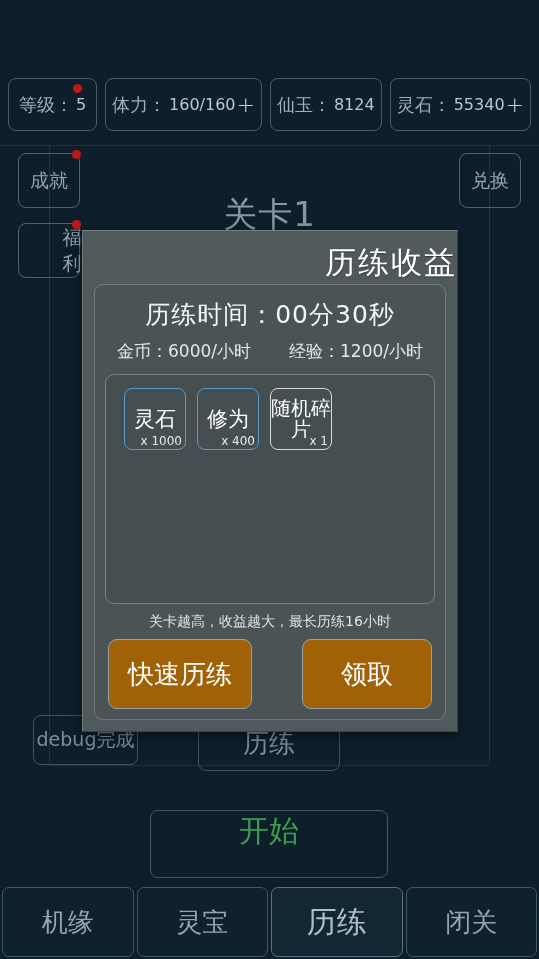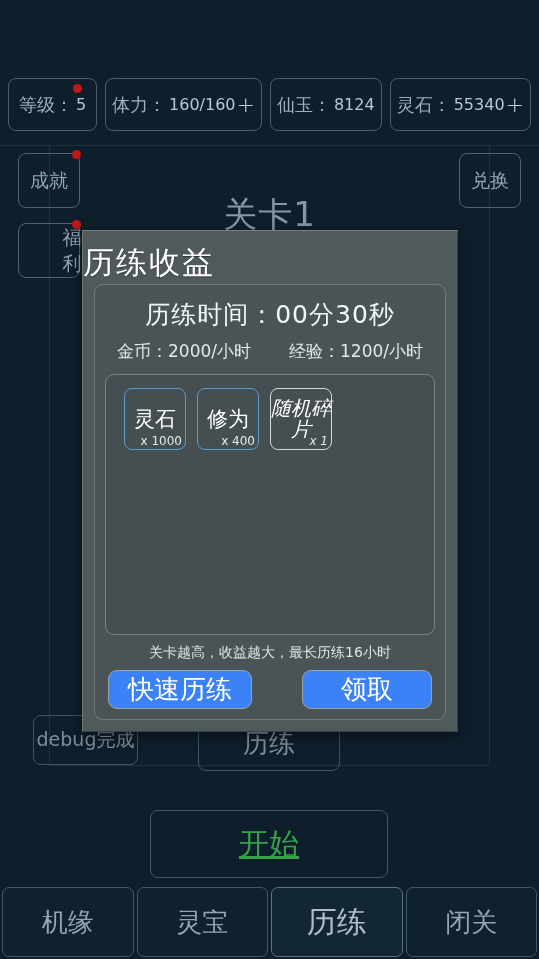--- a/index.html
+++ b/index.html
@@ -62,22 +62,22 @@
     position:absolute;
     border:1px solid #3c5565; border-radius:8px;
     display:flex; align-items:center; justify-content:center;
     color:#7e8e99;
   }
   #btn-debug { left:33px; top:715px; width:105px; height:50px; font-size:19px;align-items:center; }
   #btn-lilian-bg { left:198px; top:715px; width:142px; height:56px; font-size:26px; }
   #btn-start {
     left:150px; top:810px; width:238px; height:68px;
     border:1px solid #3f5a68; border-radius:8px;
-    display:flex; align-items:center; justify-content:center;
-    color:#35a24a; font-size:30px; position:absolute;text-decoration:underline;
+    display:flex; justify-content:center;
+    color:#35a24a; font-size:30px; position:absolute;
   }
 
   
   .bottomnav {
     position:absolute; left:0; right:0; bottom:0; height:72px;
     display:flex; gap:3px; padding:0 2px 2px 2px;
   }
   .navitem {
     flex:1 1 0;
     border:1px solid #3f5867; border-radius:7px;
@@ -91,21 +91,21 @@
   .dialog {
     position:absolute; left:82px; top:230px; width:376px; height:502px;
     background:#505a5d;
     border-top:1px solid #76807f;
     border-left:1px solid #6e7877;
     border-right:1px solid #3d4547;
     border-bottom:1px solid #3a4244;
     box-shadow:0 4px 14px rgba(0,0,0,0.45);
   }
   .dialog-title {
-    text-align:left; color:#ffffff; font-size:31px;
+    text-align:right; color:#ffffff; font-size:31px;
     padding-top:11px; letter-spacing:2px;
     text-shadow:0 1px 1px rgba(0,0,0,0.4);
   }
   .dialog-body {
     position:absolute; left:11px; right:11px; top:53px; bottom:11px;
     border:1px solid #717a7b; border-radius:9px;
     background:#4a5457;
     padding:9px 10px 10px 10px;
     display:flex; flex-direction:column;
   }
@@ -123,36 +123,36 @@
     display:flex; align-items:flex-start; gap:11px;
   }
   .reward {
     width:62px; height:62px; border-radius:8px;
     position:relative;
     display:flex; align-items:center; justify-content:center;
     background:#454e51;
     text-align:center;
   }
   .reward.blue { border:1px solid #5d9ad2; }
-  .reward.white { border:1px solid #d3dade;font-style:italic; }
+  .reward.white { border:1px solid #d3dade; }
   .reward .rname { color:#ffffff; font-size:21px; line-height:22px; }
   .reward.two .rname { font-size:20px; line-height:21px; }
   .reward .rqty {
     position:absolute; right:3px; bottom:1px;
     color:#e6ebed; font-size:12px;
   }
   .hint { text-align:center; color:#dde3e5; font-size:14px; margin-top:9px; }
   .dialog-actions {
     display:flex; justify-content:space-between; margin-top:8px; padding:0 3px;
   }
   .dlg-btn {
     border:1px solid #9aa3a4; border-radius:9px;
-    background:#3b82f6;
+    background:#a16207;
     color:#ffffff; font-size:26px;
-    height:39px;
+    height:70px;
     display:flex; align-items:center; justify-content:center;
   }
   #btn-quick { width:144px; }
   #btn-claim { width:130px; }
 </style>
 </head>
 <body>
 
 <div class="guide h" style="left:0;top:145px;width:539px;"></div>
 <div class="guide v" style="left:49px;top:145px;height:620px;"></div>
@@ -207,21 +207,21 @@
 <div class="dialog">
   <div class="dialog-title">历练收益</div>
   <div class="dialog-body">
 
     <div class="time-row">
       <span>历练时间：</span><span>00分30秒</span>
     </div>
 
     <div class="rate-row">
       <div>
-        <span>金币：</span><span>2000/小时</span>
+        <span>金币：</span><span>6000/小时</span>
       </div>
       <div>
         <span>经验：</span><span>1200/小时</span>
       </div>
     </div>
 
     <div class="reward-panel">
       <div class="reward blue">
         <span class="rname">灵石</span>
         <span class="rqty">x 1000</span>

